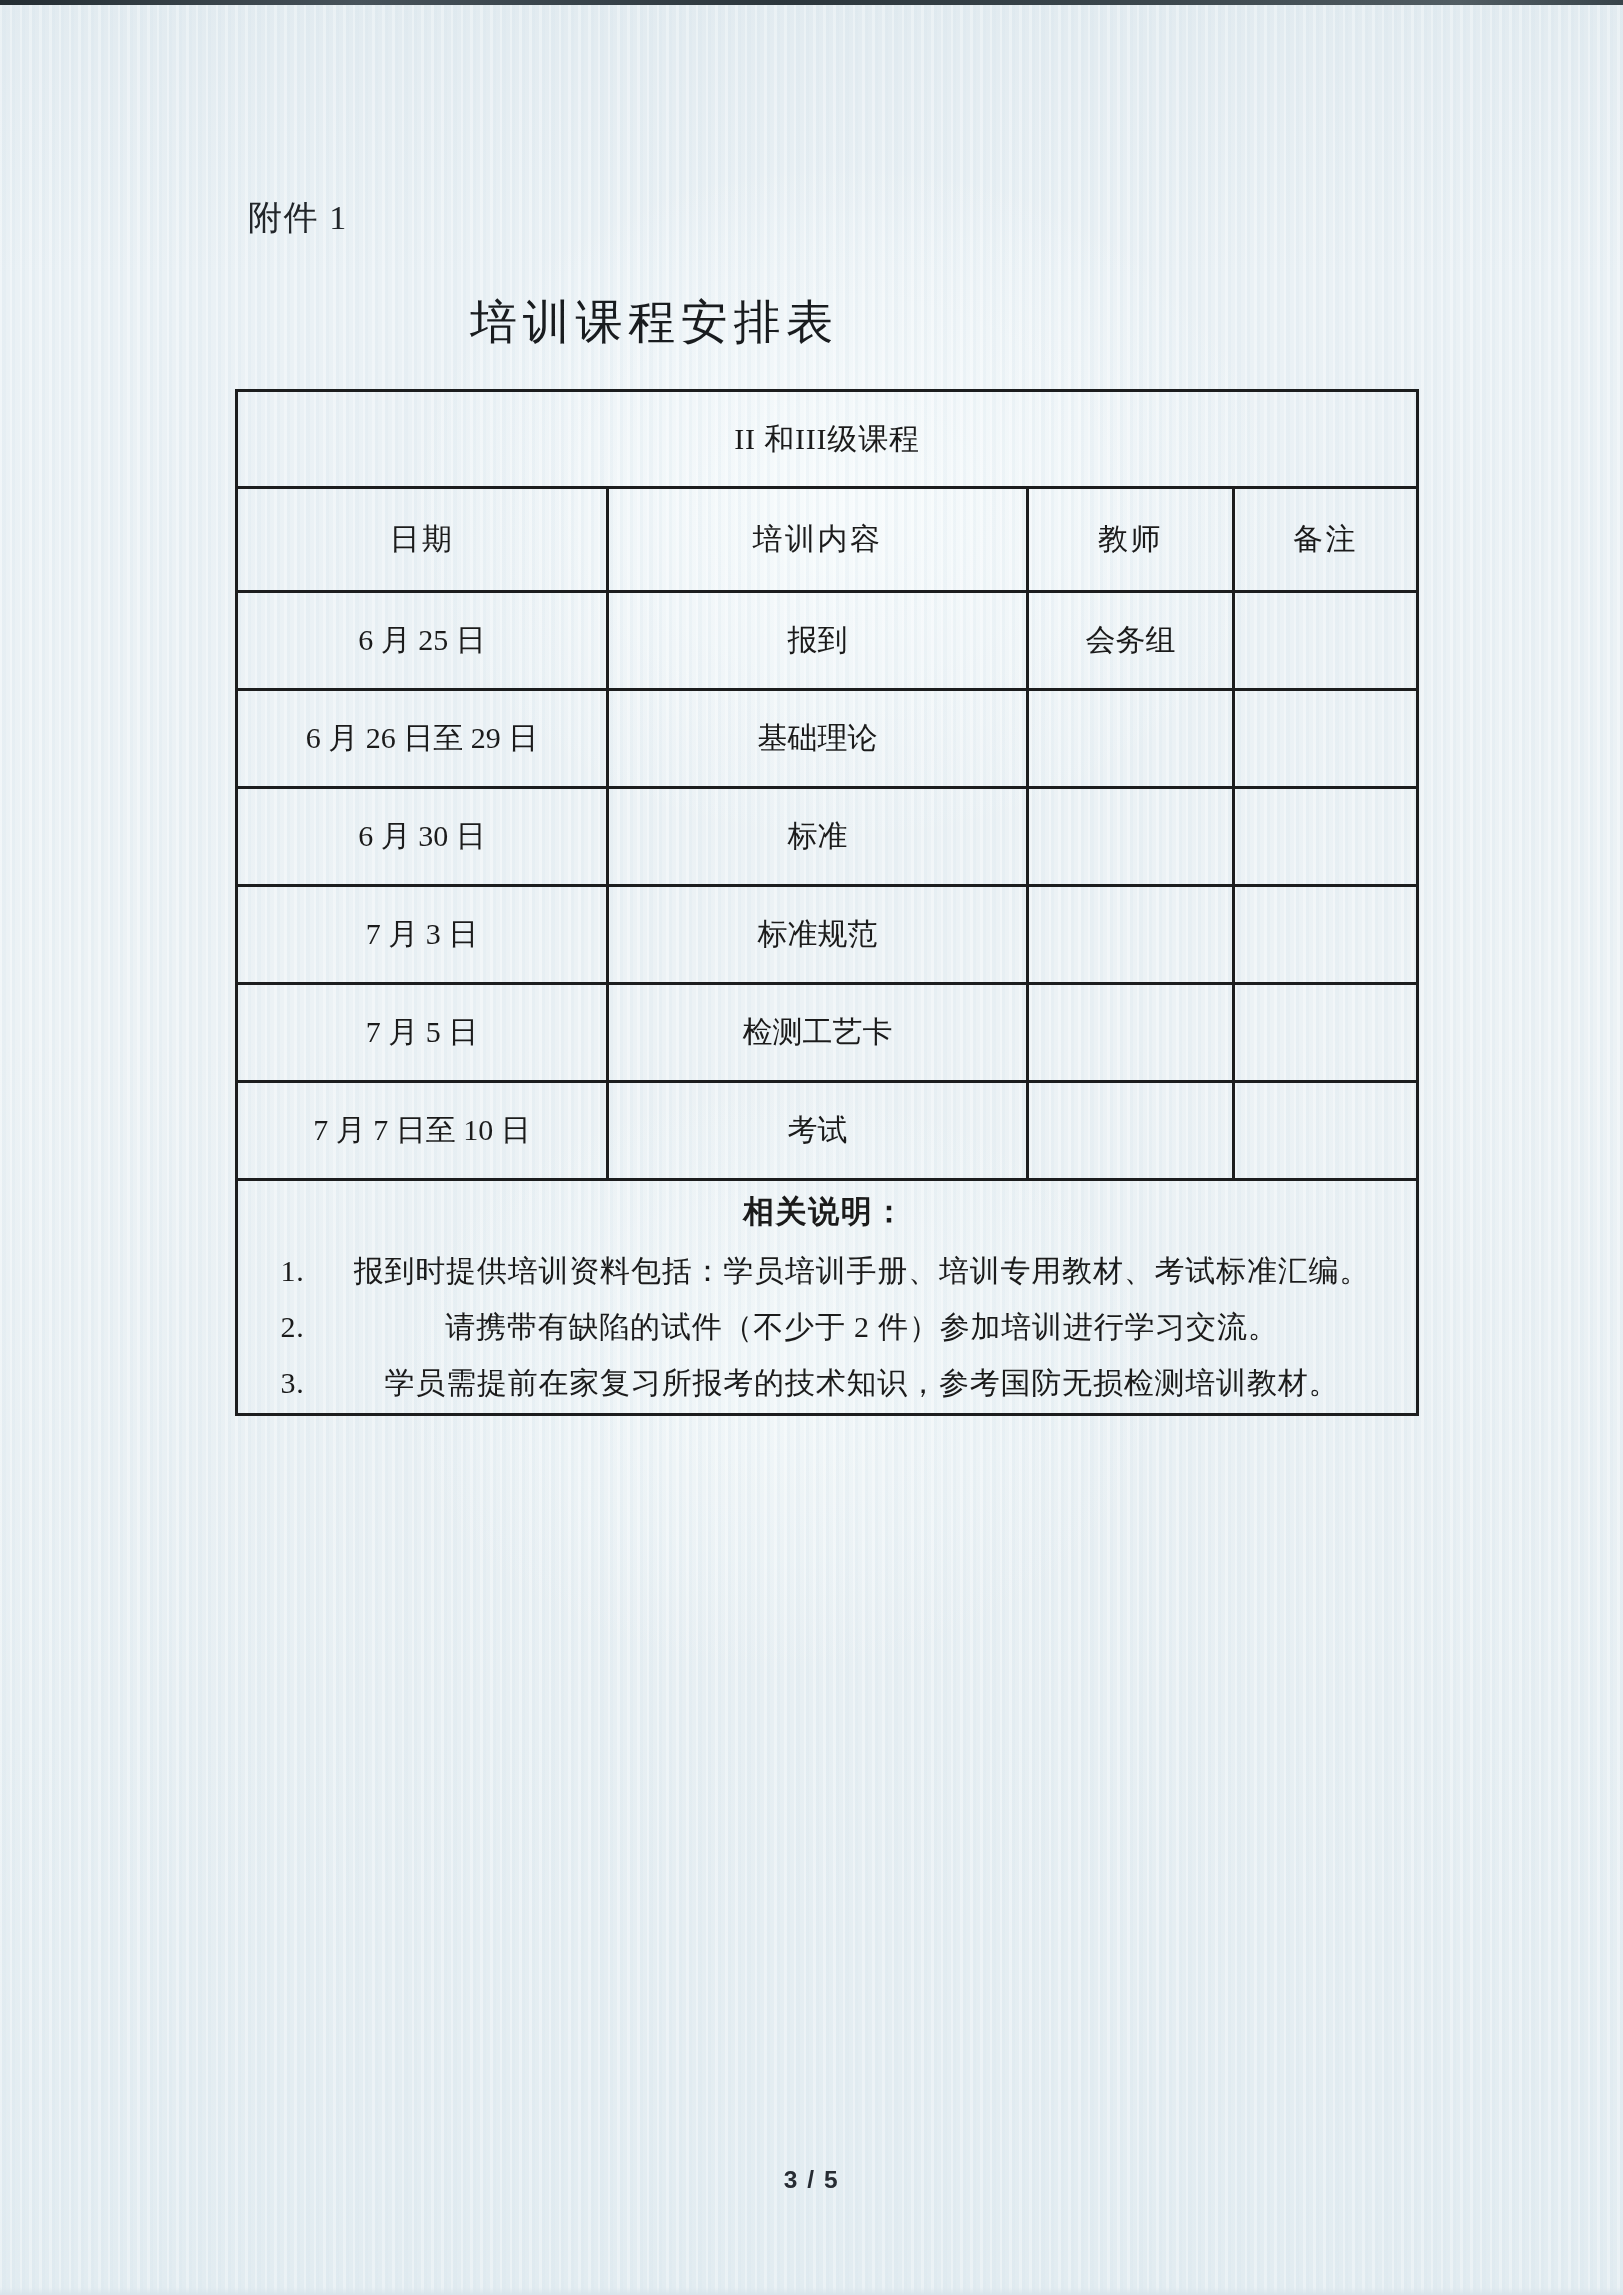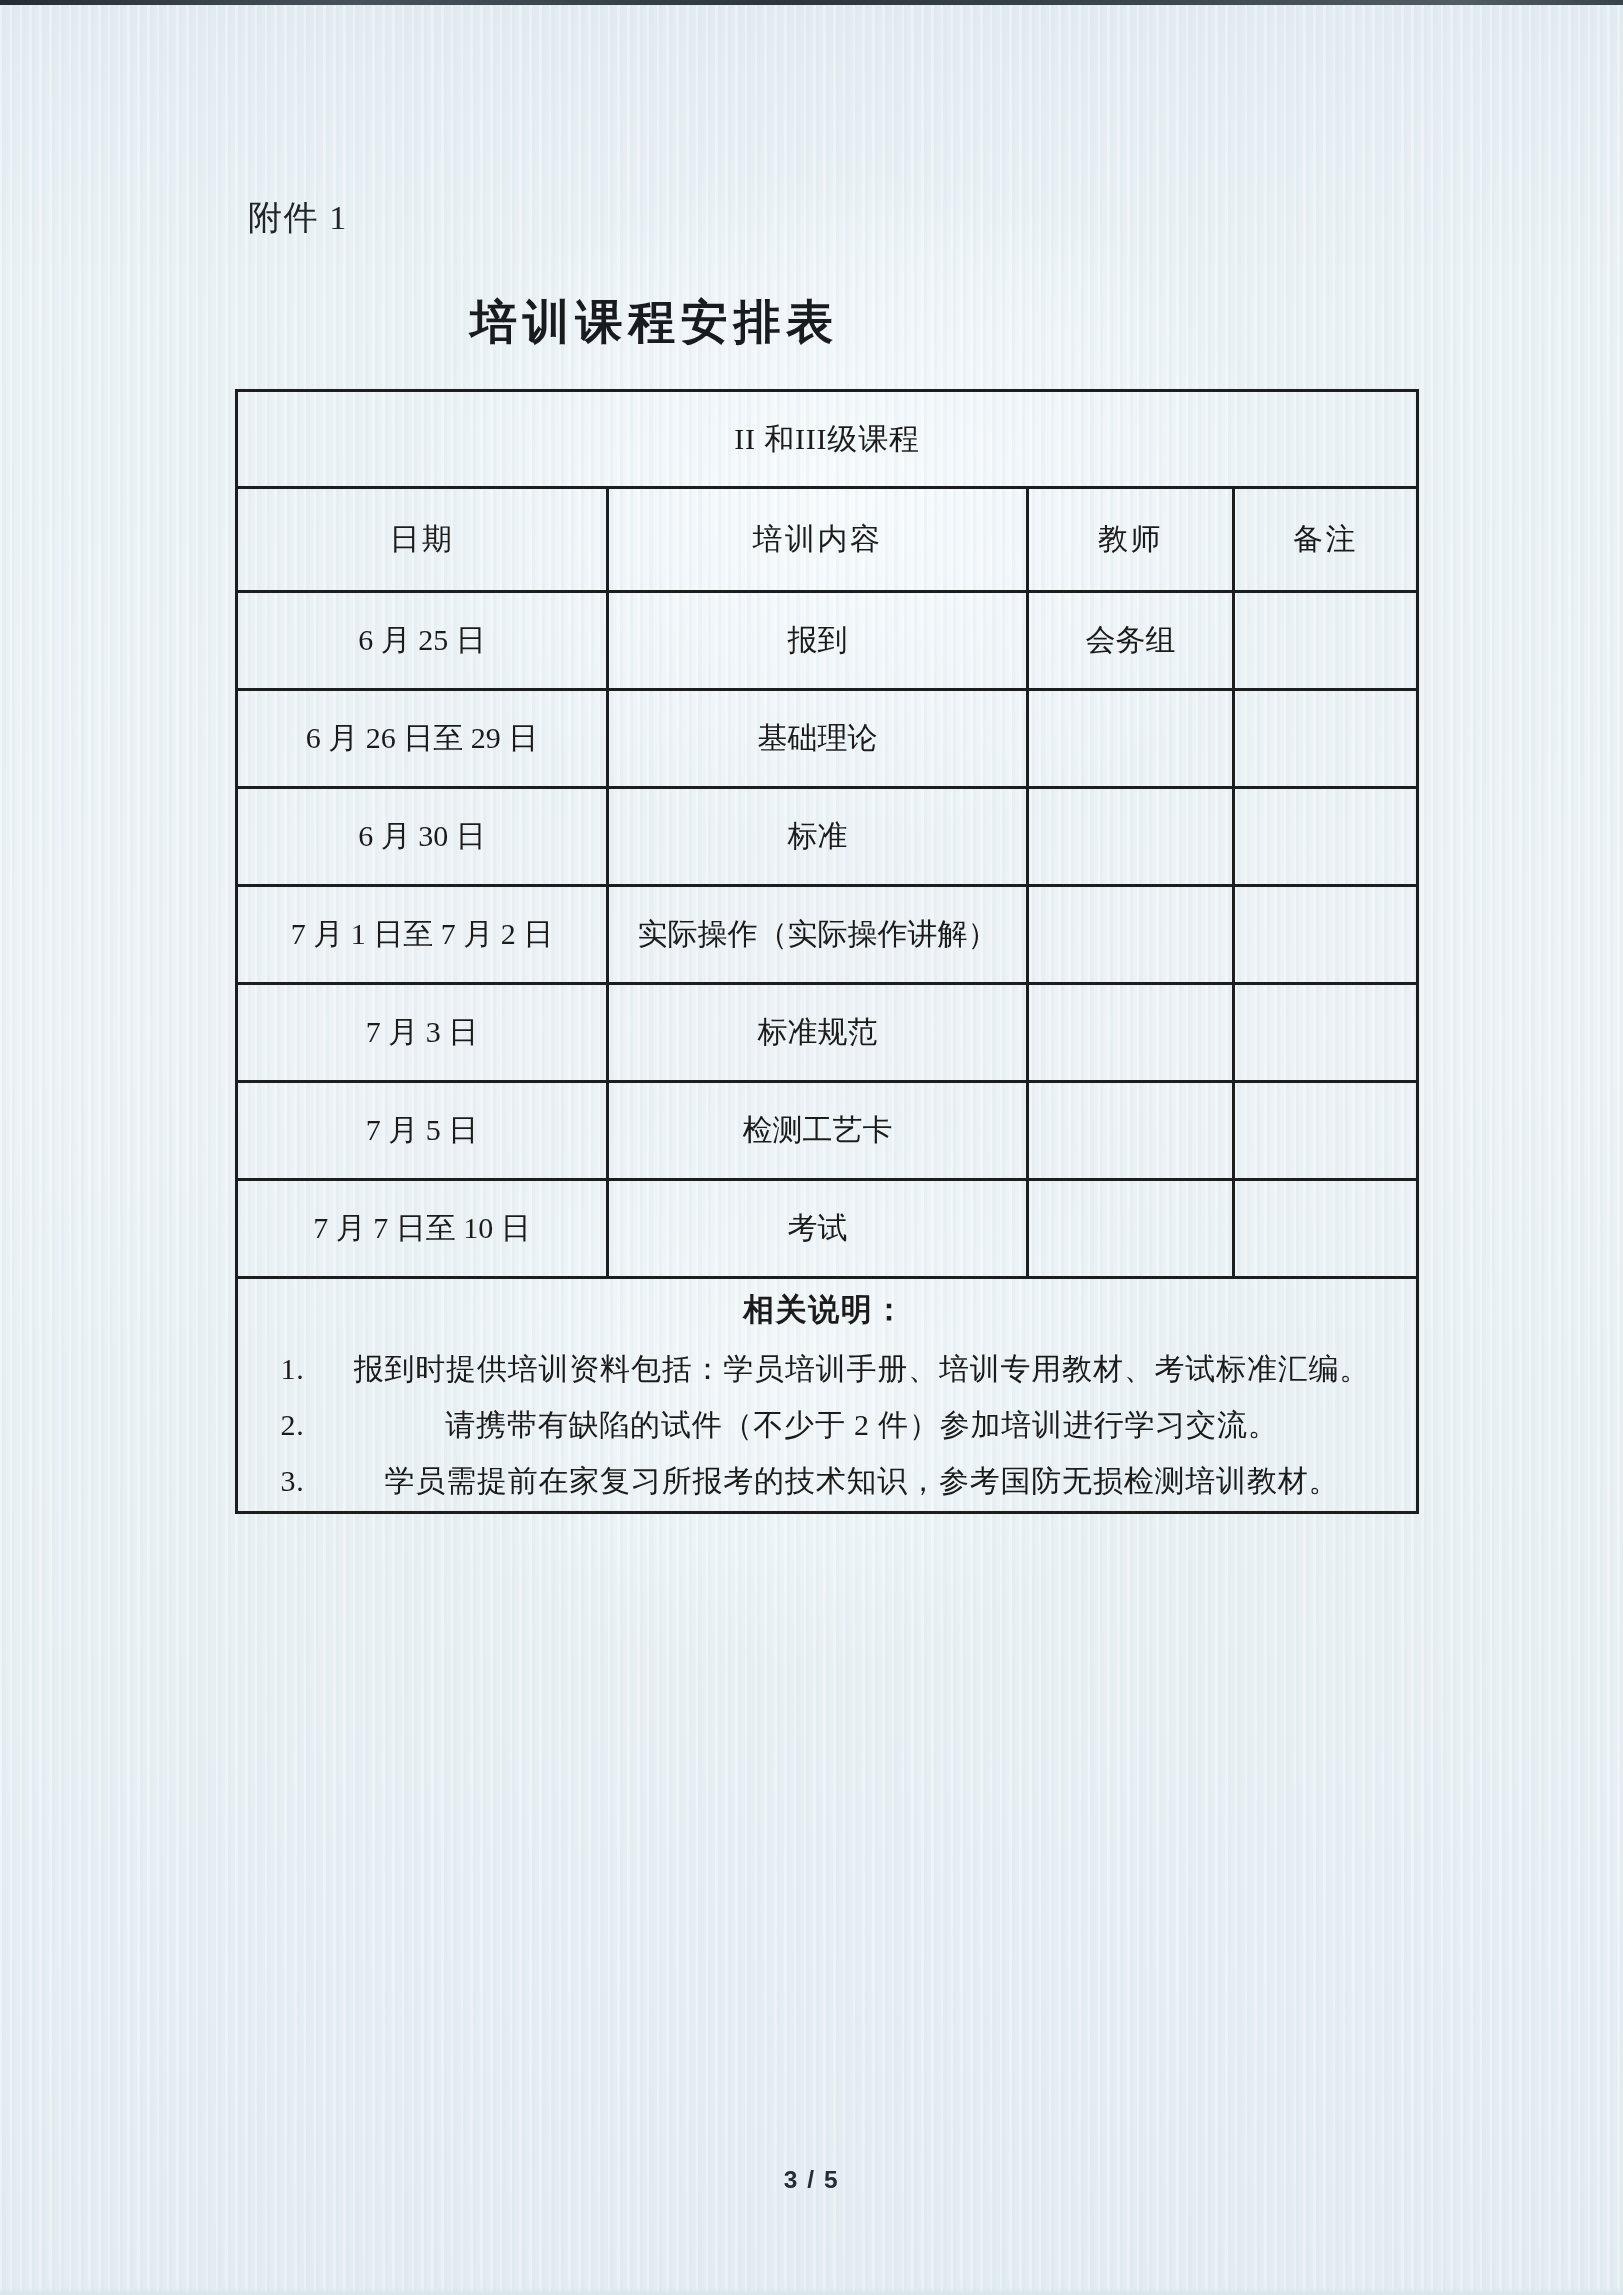--- a/index.html
+++ b/index.html
@@ -44,21 +44,21 @@
     letter-spacing: 1.6px;
     color: #22262a;
   }
   .doc-title {
     position: absolute;
     left: 0;
     width: 1309px;
     top: 291px;
     text-align: center;
     font-family: "Liberation Sans", "DejaVu Sans", sans-serif;
-    font-weight: bold;
+    font-weight: normal;
     font-size: 47px;
     letter-spacing: 5.7px;
     color: #191c1f;
   }
   .schedule-table {
     position: absolute;
     left: 235px;
     top: 389px;
     width: 1181px;
     border-collapse: collapse;
@@ -163,26 +163,20 @@
       </tr>
       <tr class="data-row">
         <td>6 月 26 日至 29 日</td>
         <td>基础理论</td>
         <td></td>
         <td></td>
       </tr>
       <tr class="data-row">
         <td>6 月 30 日</td>
         <td>标准</td>
-        <td></td>
-        <td></td>
-      </tr>
-      <tr class="data-row">
-        <td>7 月 1 日至 7 月 2 日</td>
-        <td>实际操作（实际操作讲解）</td>
         <td></td>
         <td></td>
       </tr>
       <tr class="data-row">
         <td>7 月 3 日</td>
         <td>标准规范</td>
         <td></td>
         <td></td>
       </tr>
       <tr class="data-row">

